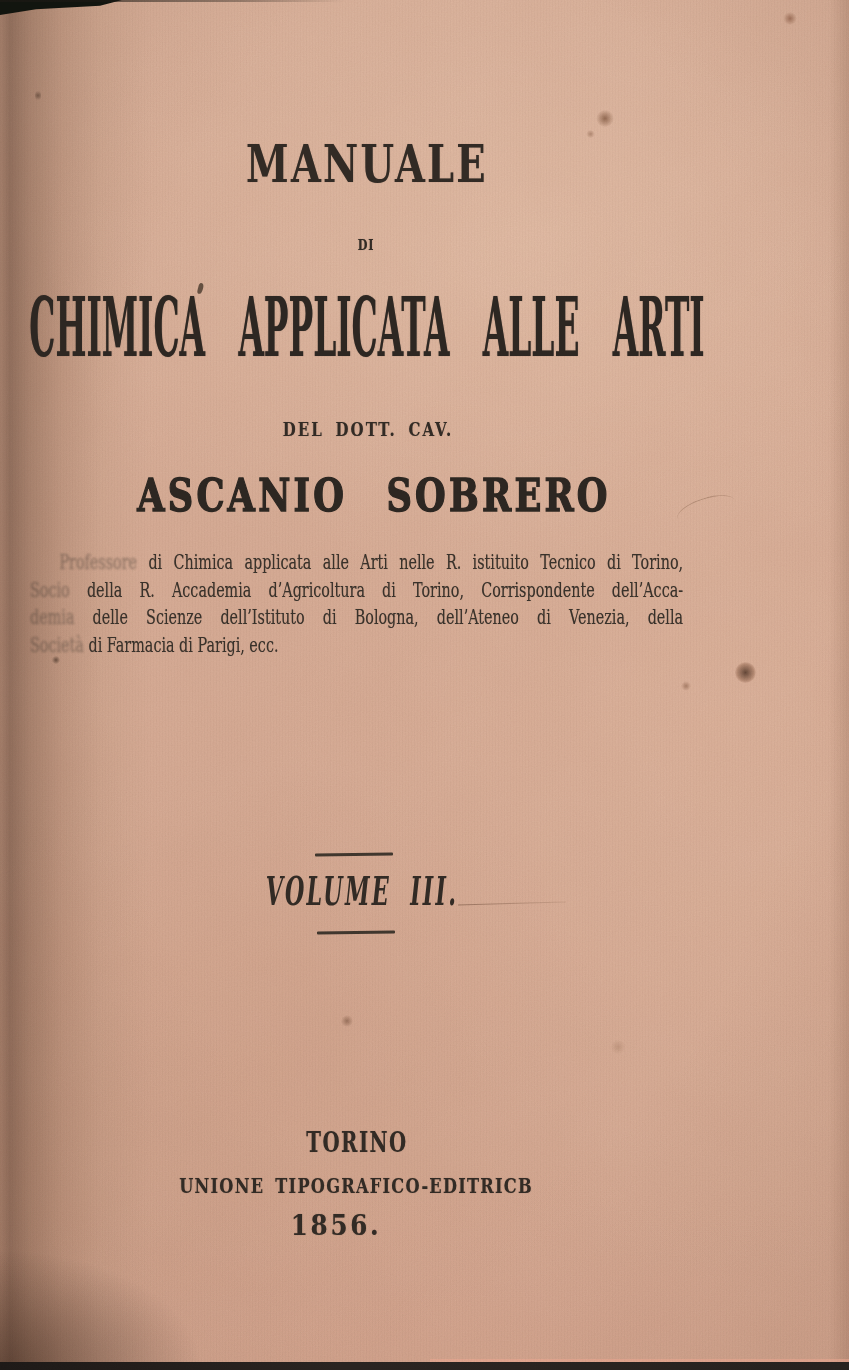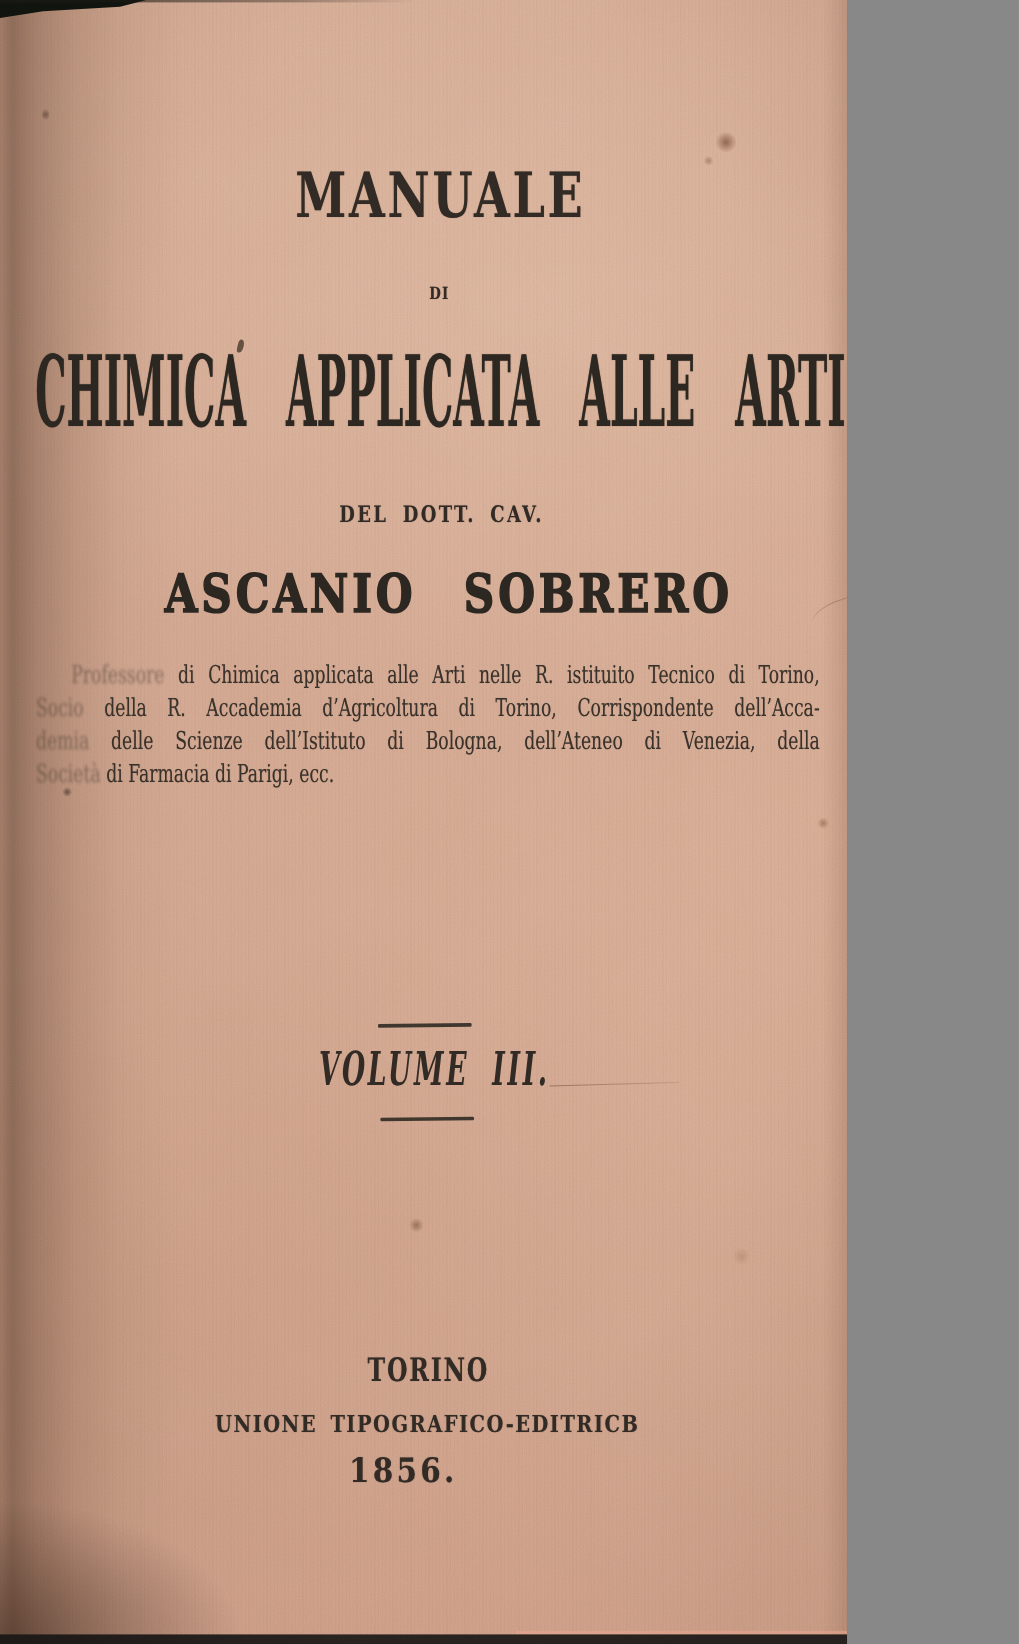--- a/index.html
+++ b/index.html
@@ -1,17 +1,17 @@
 <!DOCTYPE html>
 <html><head>
 <meta charset="utf-8">
 <style>
   html,body{margin:0;padding:0;background:#888;}
-  #stage{position:relative;width:706px;height:1370px;overflow:hidden;
-         background:#ec4899;font-family:"DejaVu Serif","Liberation Serif",serif;color:#332c26;}
+  #stage{position:relative;width:849px;height:1370px;overflow:hidden;
+         background:#7dd3fc;font-family:"DejaVu Serif","Liberation Serif",serif;color:#332c26;}
 
   
   .paper{position:absolute;inset:0;
     background:
       radial-gradient(ellipse 700px 500px at 62% 18%, rgba(238,205,182,.45), rgba(0,0,0,0) 70%),
       radial-gradient(ellipse 600px 700px at 85% 55%, rgba(231,192,168,.35), rgba(0,0,0,0) 75%),
       radial-gradient(ellipse 520px 420px at 30% 78%, rgba(203,154,130,.30), rgba(0,0,0,0) 72%),
       radial-gradient(ellipse 900px 300px at 50% 100%, rgba(222,166,146,.28), rgba(0,0,0,0) 70%),
       linear-gradient(180deg,#dab29c 0%,#d9af99 40%,#d6ab95 100%);}
   .scanlines{position:absolute;inset:0;

